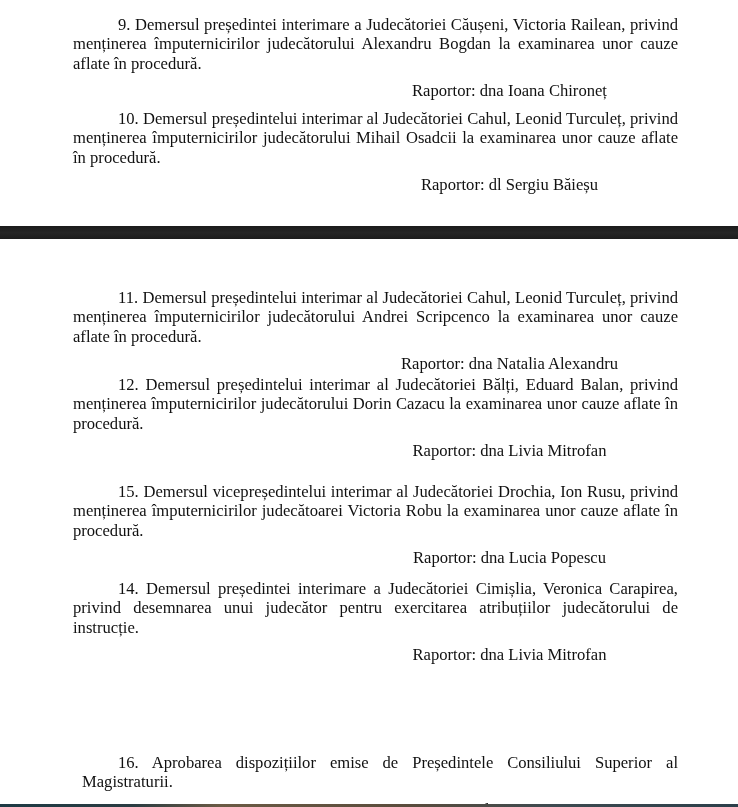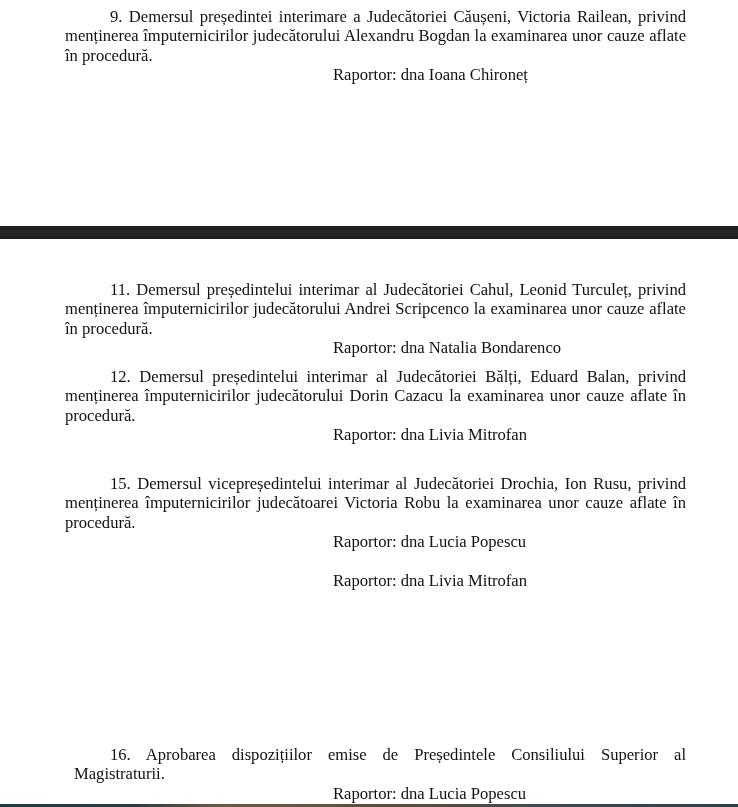--- a/index.html
+++ b/index.html
@@ -33,69 +33,75 @@
     .page-2 { top: 239px; height: 568px; }
 
     .item {
       position: absolute;
       left: 65px;
       width: 621px;
       font-size: 16.6px;
       line-height: 19.4px;
     }
     .item-text {
-      margin: 0;
+      margin: 8px;
       text-align: justify;
       text-indent: 45px;
     }
     .item-text.wide-hang {
       padding-left: 9px;
       text-indent: 36px;
       font-family: Liberation Serif, serif;
     }
     .raportor {
       margin: 0;
       padding-left: 268px;
       white-space: nowrap;
+      text-align: center;
     }
     .bottom-strip {
       position: absolute;
       left: 0;
       bottom: 0;
       width: 738px;
       height: 3px;
       background: linear-gradient(90deg, #1d3a44 0%, #2a3c42 18%, #6b5a44 30%, #5a4c3c 55%, #3d4a50 75%, #2c3f4a 100%);
     }
   </style>
 </head>
 <body>
 
 <div class="page page-1">
   <div class="item" style="top: 7px;">
     <p class="item-text">9. Demersul președintei interimare a Judecătoriei Căușeni, Victoria Railean, privind menținerea împuternicirilor judecătorului Alexandru Bogdan la examinarea unor cauze aflate în procedură.</p>
     <p class="raportor">Raportor: dna Ioana Chironeț</p>
   </div>
+  <div class="item" style="top: 101px;">
+    <p class="item-text">10. Demersul președintelui interimar al Judecătoriei Cahul, Leonid Turculeț, privind menținerea împuternicirilor judecătorului Mihail Osadcii la examinarea unor cauze aflate în procedură.</p>
+    <p class="raportor">Raportor: dl Sergiu Băieșu</p>
+  </div>
 </div>
 
 <div class="page-gap"></div>
 
 <div class="page page-2">
   <div class="item" style="top: 41px;">
     <p class="item-text">11. Demersul președintelui interimar al Judecătoriei Cahul, Leonid Turculeț, privind menținerea împuternicirilor judecătorului Andrei Scripcenco la examinarea unor cauze aflate în procedură.</p>
-    <p class="raportor">Raportor: dna Natalia Bondarenco</p>
+    <p class="raportor">Raportor: dna Natalia Alexandru</p>
   </div>
   <div class="item" style="top: 128px;">
     <p class="item-text">12. Demersul președintelui interimar al Judecătoriei Bălți, Eduard Balan, privind menținerea împuternicirilor judecătorului Dorin Cazacu la examinarea unor cauze aflate în procedură.</p>
     <p class="raportor">Raportor: dna Livia Mitrofan</p>
   </div>
   <div class="item" style="top: 235px;">
     <p class="item-text">15. Demersul vicepreședintelui interimar al Judecătoriei Drochia, Ion Rusu, privind menținerea împuternicirilor judecătoarei Victoria Robu la examinarea unor cauze aflate în procedură.</p>
     <p class="raportor">Raportor: dna Lucia Popescu</p>
   </div>
   <div class="item" style="top: 332px;">
+    <p class="item-text">14. Demersul președintei interimare a Judecătoriei Cimișlia, Veronica Carapirea, privind desemnarea unui judecător pentru exercitarea atribuțiilor judecătorului de instrucție.</p>
     <p class="raportor">Raportor: dna Livia Mitrofan</p>
   </div>
   <div class="item" style="top: 506px;">
     <p class="item-text wide-hang">16. Aprobarea dispozițiilor emise de Președintele Consiliului Superior al Magistraturii.</p>
     <p class="raportor">Raportor: dna Lucia Popescu</p>
   </div>
 </div>
 
 <div class="bottom-strip"></div>
 

